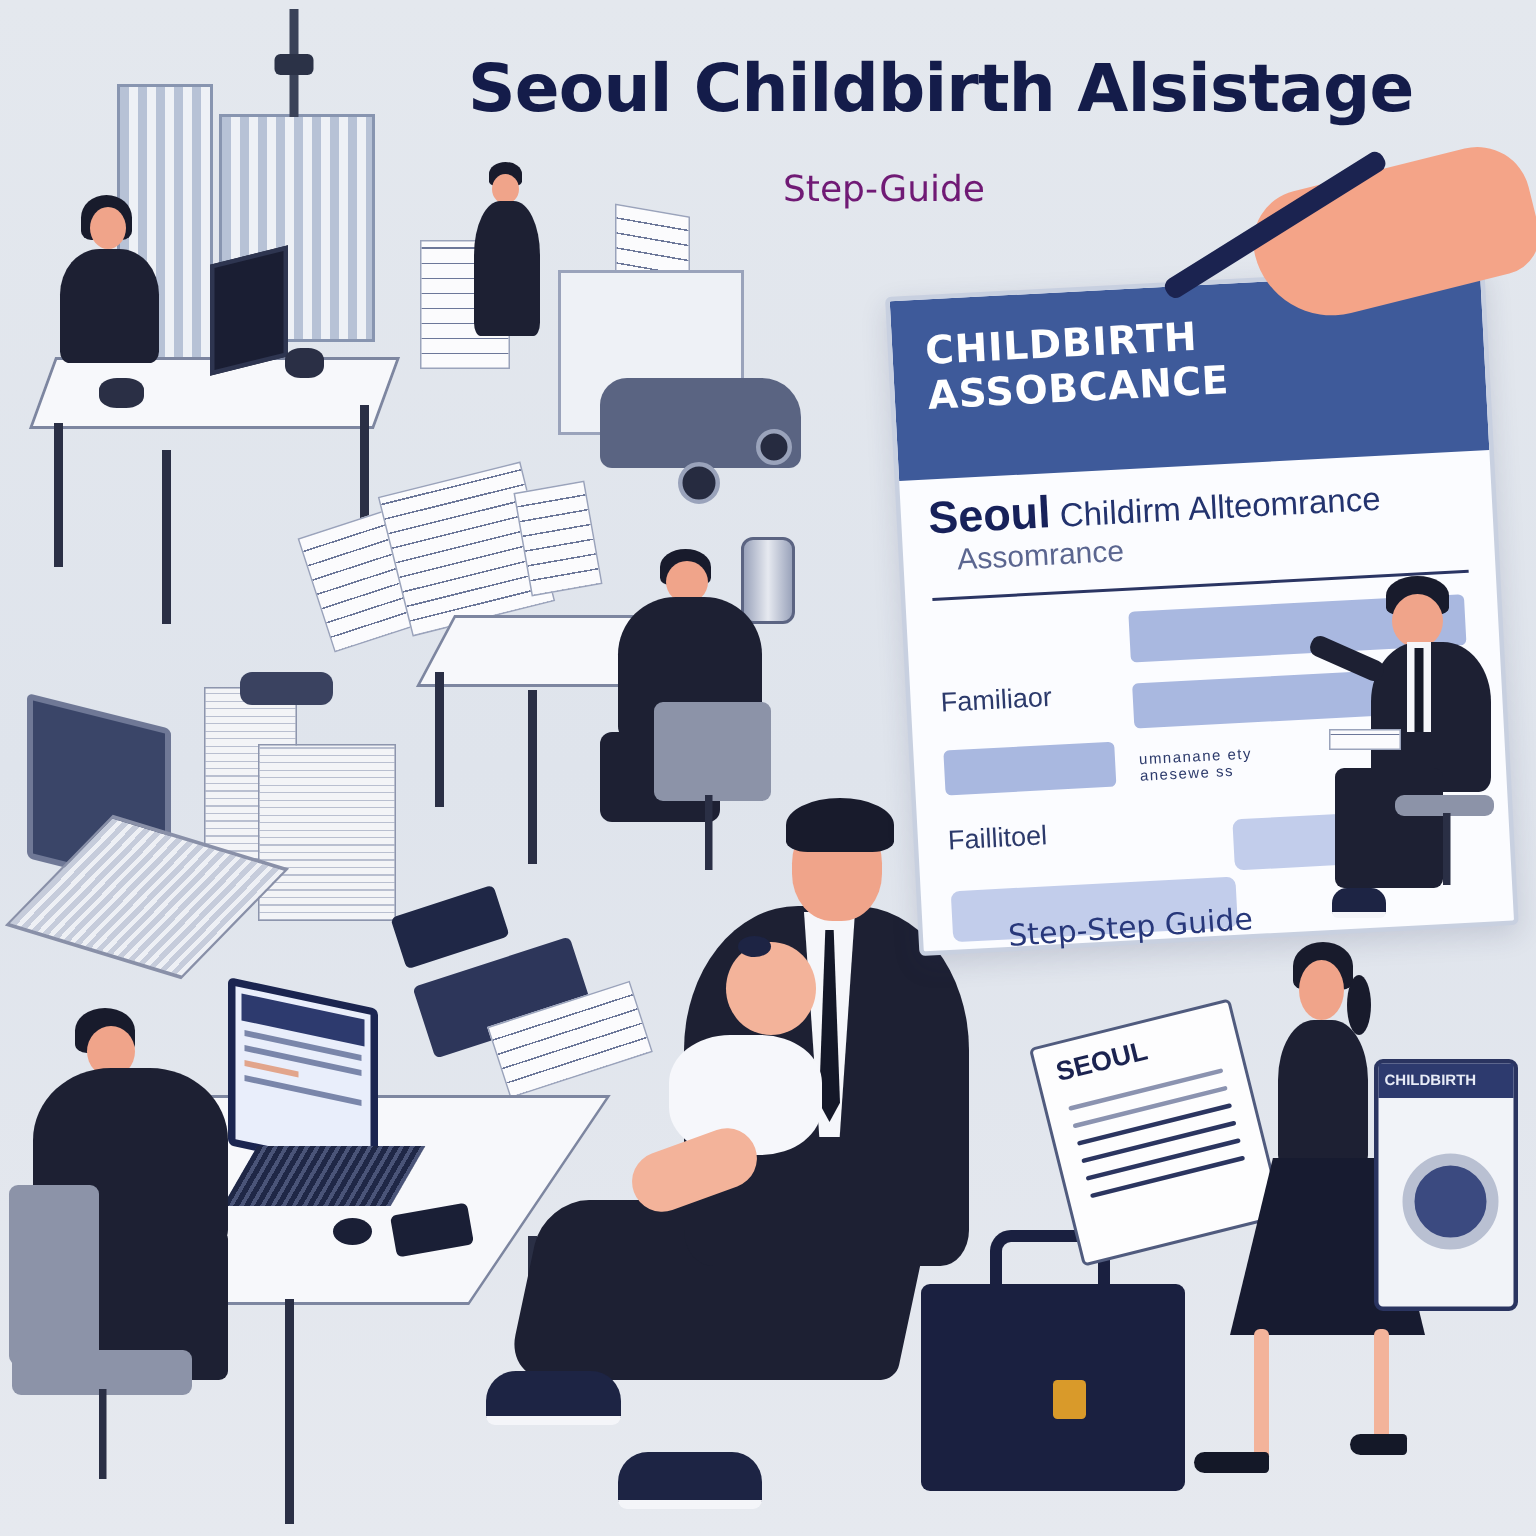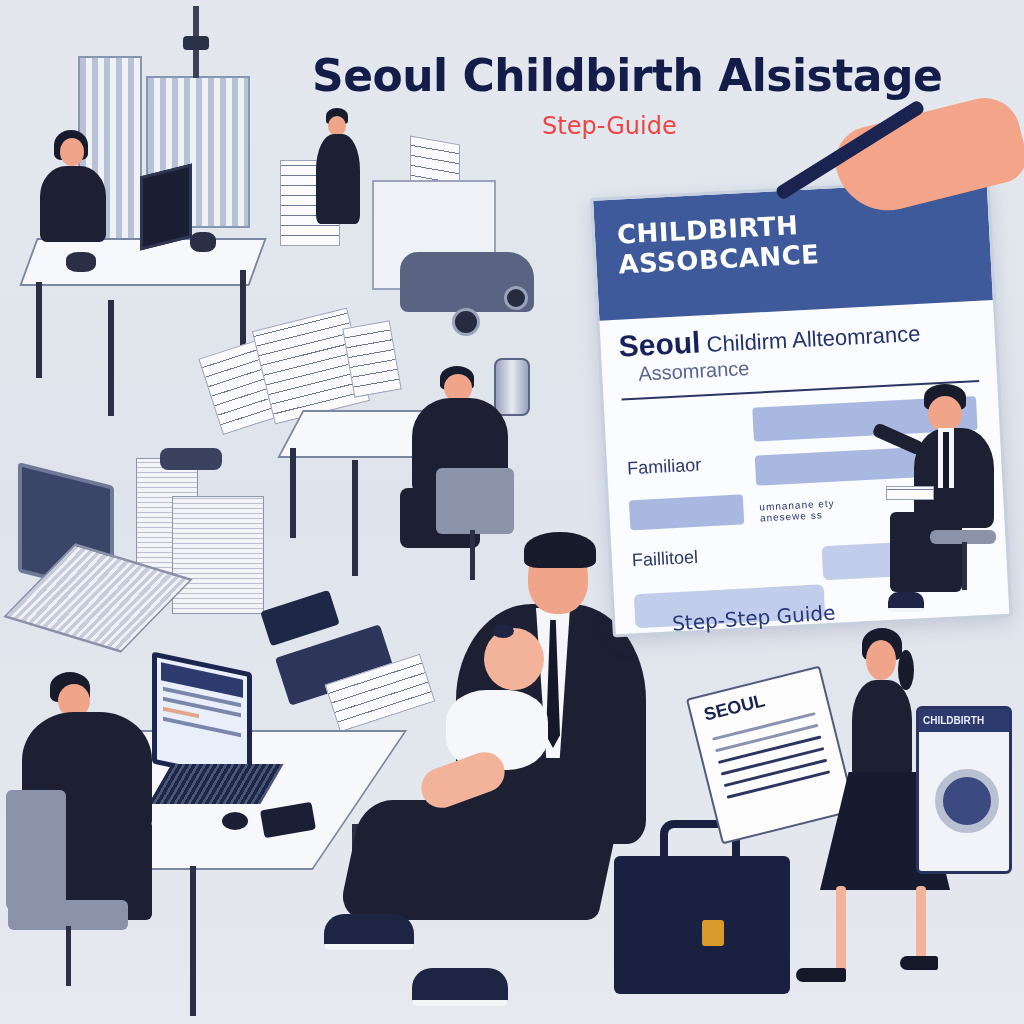--- a/index.html
+++ b/index.html
@@ -8,27 +8,25 @@
     background: linear-gradient(180deg, #e4e8ee 0%, #dfe4ec 50%, #e6e9ef 100%);
     font-family: "Liberation Sans", sans-serif;
     position: relative;
   }
   .abs { position: absolute; }
   .title {
     left: 312px; top: 34px; width: 700px;
     font-size: 44px; font-weight: bold; color: #141c4a;
     letter-spacing: -0.5px; white-space: nowrap;
     font-family: "DejaVu Sans", sans-serif;
-    margin-top: 16px;
   }
   .subtitle {
     left: 522px; top: 112px;
-    font-size: 24px; color: #ef4444;
+    font-size: 24px; color: #701a75;
     font-family: "DejaVu Sans", sans-serif;
-    margin-left: 20px;
   }
   
   .bldg { background: repeating-linear-gradient(90deg, #b7c2d6 0 6px, #eef1f6 6px 12px); border: 2px solid #8895b0; }
   .tower-pole { background: #3a4258; }
   
   .card {
     left: 590px; top: 198px; width: 400px; height: 440px;
     background: #fbfcff; border: 3px solid #c8d0e0; border-radius: 4px;
     transform: rotate(-3deg); transform-origin: top left;
     box-shadow: 0 6px 18px rgba(40,50,90,0.15);

